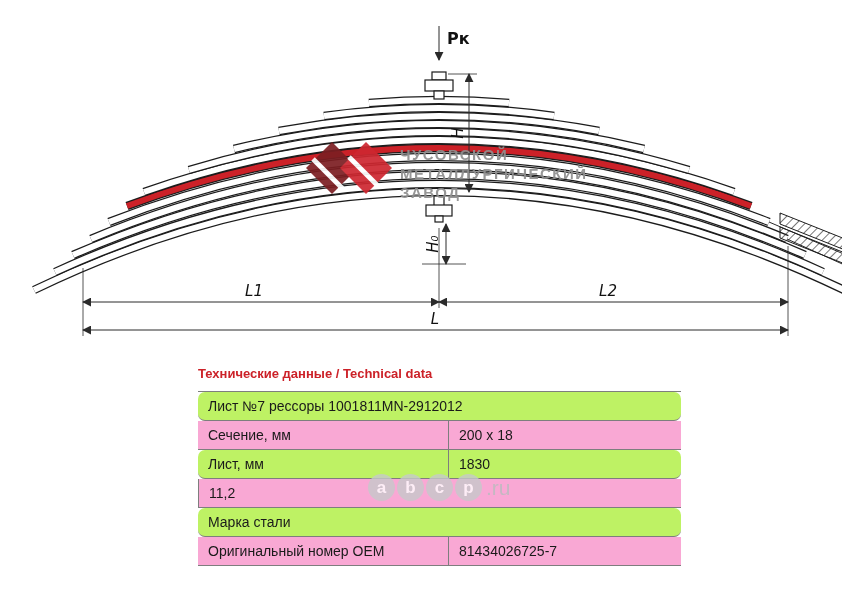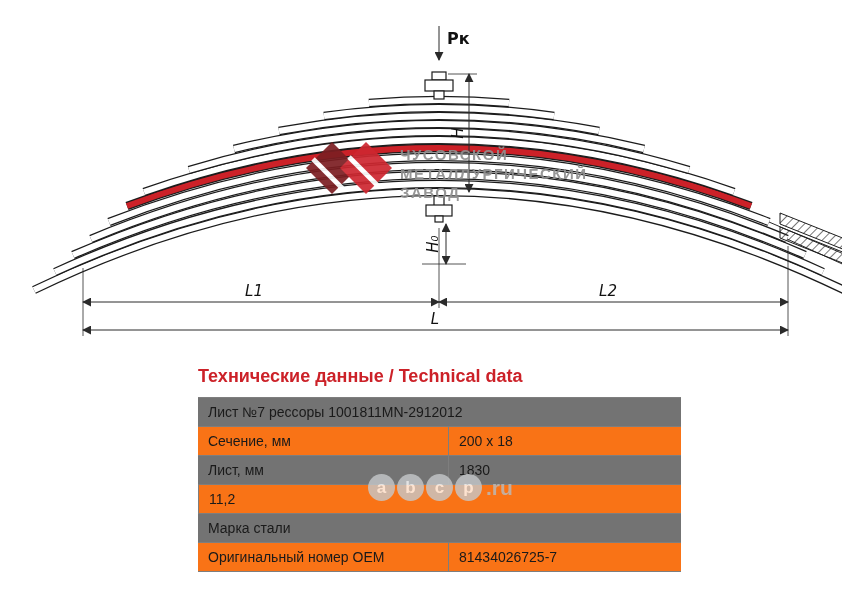--- a/index.html
+++ b/index.html
@@ -17,29 +17,29 @@
   .forcetext{font-family:"DejaVu Sans",sans-serif;font-size:16px;fill:#111;font-weight:bold;}
   .hwpart{fill:#ffffff;stroke:#1c1c1c;stroke-width:1.2px;}
   .wm-text{font-family:"Liberation Sans",sans-serif;font-weight:bold;font-size:15px;
     letter-spacing:1.5px;fill:#8f8f8f;}
 
   
   .abcp{position:absolute;left:350px;top:474px;display:flex;gap:2px;align-items:center;
     opacity:.8;pointer-events:none;z-index:3;}
   .abcp-circle{width:27px;height:27px;border-radius:50%;background:#c6c9cb;color:#fff;
     font-weight:bold;font-size:17px;display:flex;align-items:center;justify-content:center;}
-  .abcp-ru{color:#b9bcbe;font-size:21px;font-weight:bold;margin-left:2px;}
+  .abcp-ru{color:#b9bcbe;font-size:21px;font-weight:normal;margin-left:2px;}
 
   
   .tech{position:absolute;left:180px;top:366px;width:483px;z-index:1;}
-  .tech-title{color:#cc2128;font-weight:bold;font-size:18px;margin-bottom:10px;}
+  .tech-title{color:#cc2128;font-weight:bold;font-size:13px;margin-bottom:10px;}
   .tech-table{border-top:1px solid #7e7e7e;}
   .t-row{display:flex;align-items:stretch;border-bottom:1px solid #7e7e7e;height:28px;
-    font-size:14px;color:#1a1a1a;background:#f97316;}
-  .t-row.gray{background:#737373;}
+    font-size:14px;color:#1a1a1a;background:#f9a8d4;}
+  .t-row.gray{background:#bef264;border-radius:7px;}
   .t-cell{display:flex;align-items:center;padding-left:10px;}
   .t-label{width:240px;}
   .t-value{flex:1;border-left:1px solid #7e7e7e;}
   .t-full{flex:1;}
 </style>
 </head>
 <body>
 
 <div class="stage">
 

